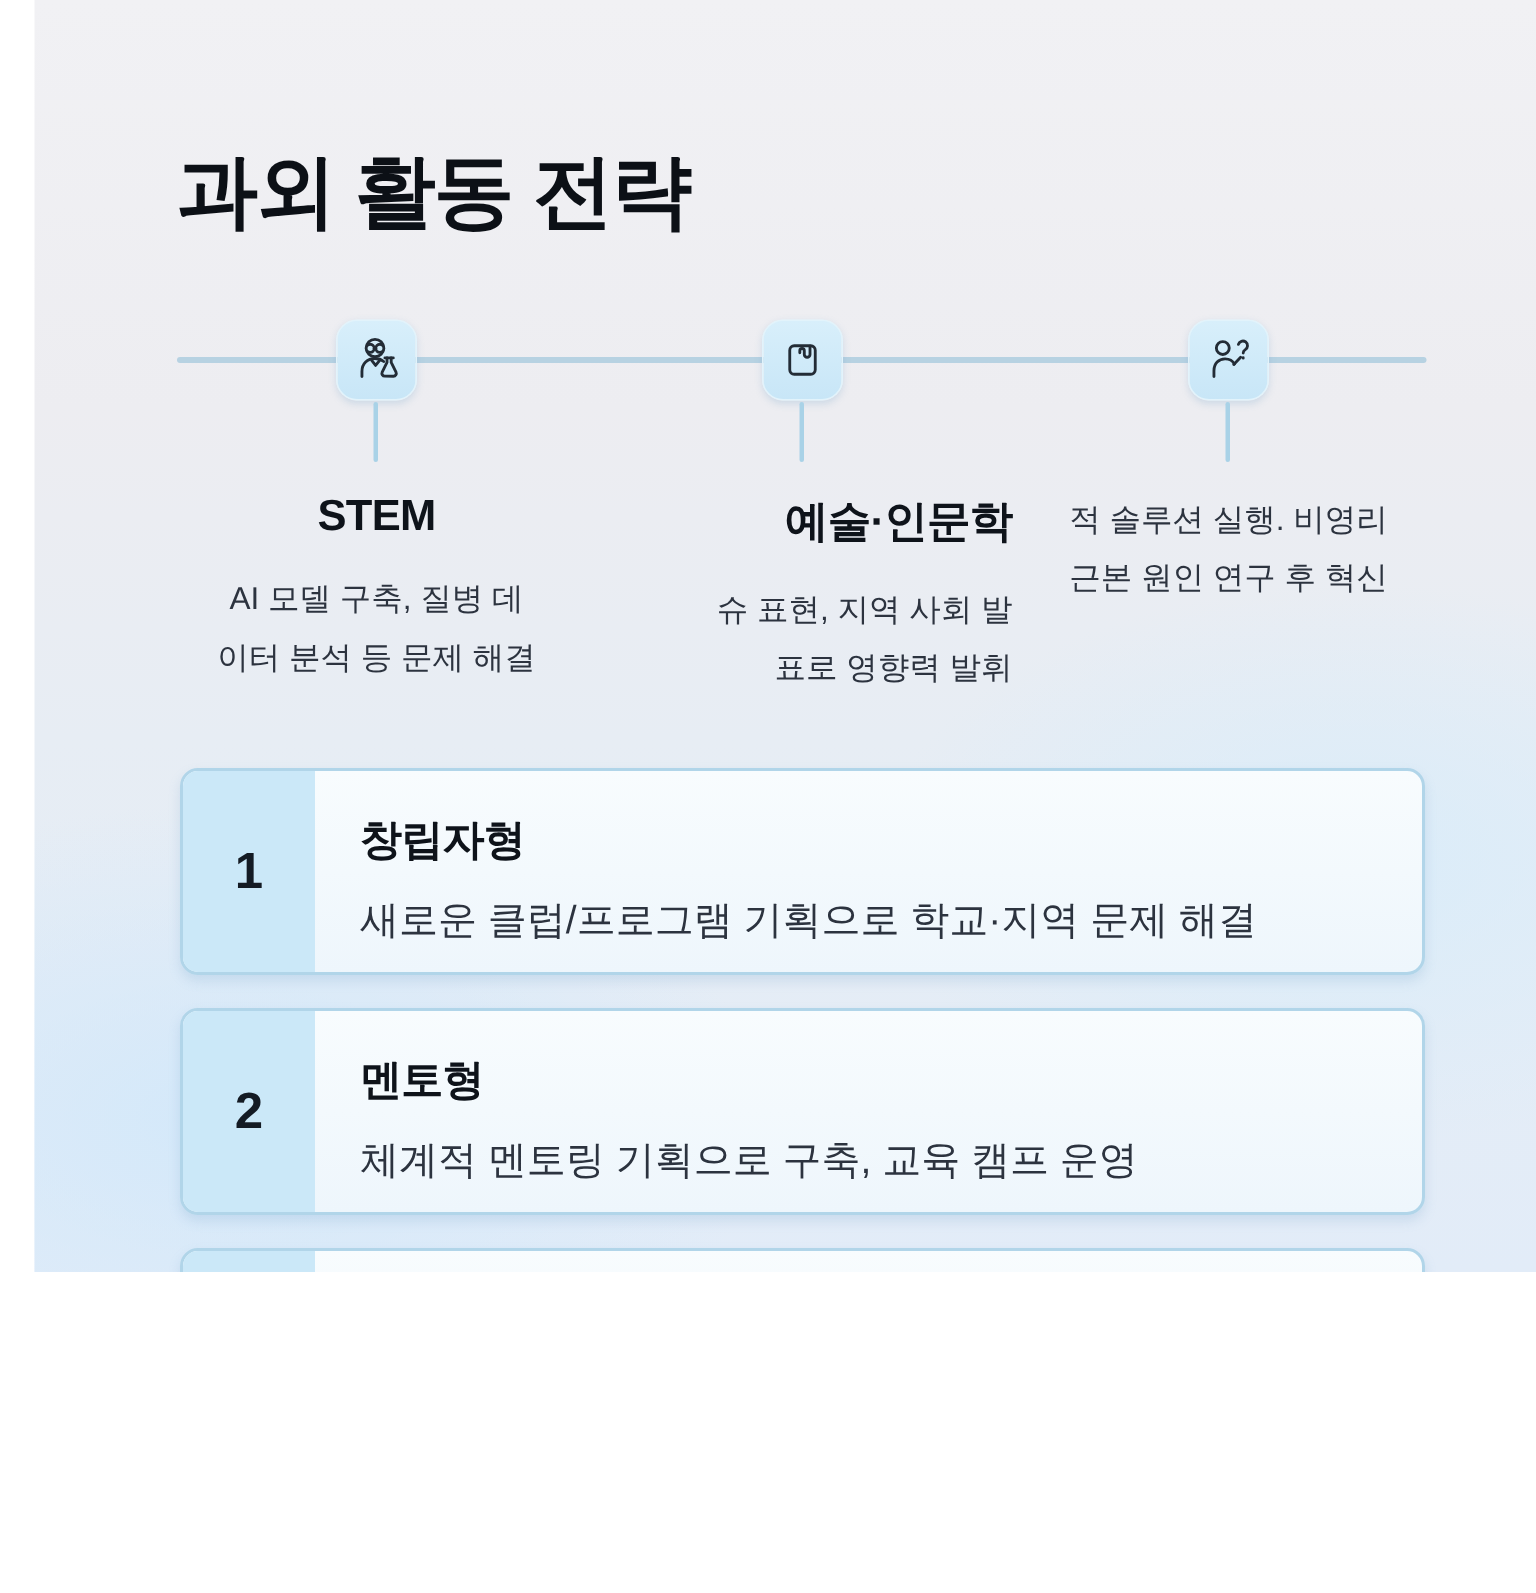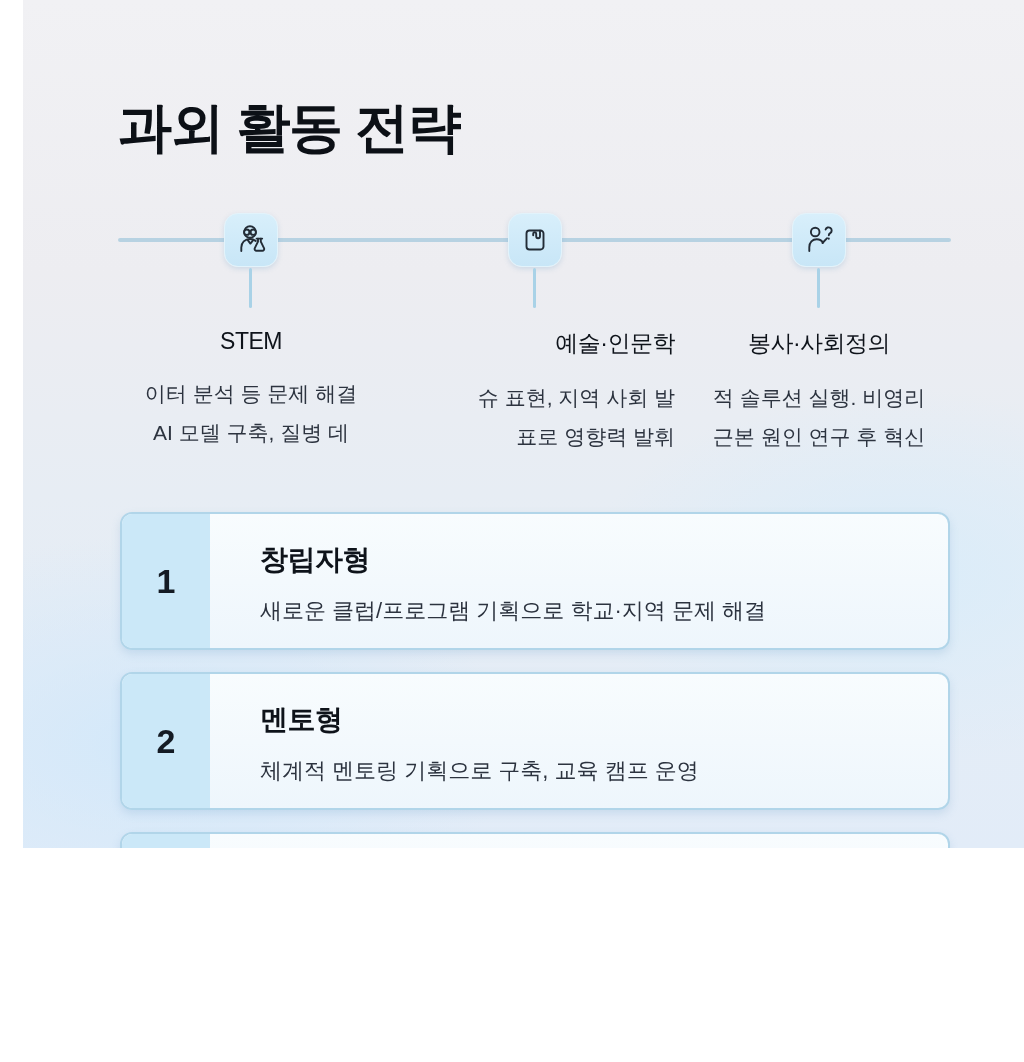--- a/index.html
+++ b/index.html
@@ -75,22 +75,22 @@
     display: flex;
   }
   .col {
     width: 280px;
     text-align: center;
   }
   .col-1 { margin-left: 88px; }
   .col-2 { margin-left: 4px; text-align: right; }
   .col-3 { margin-left: 4px; }
   .col-heading {
-    font-size: 23px;
-    font-weight: 400;
+    font-size: 29px;
+    font-weight: 700;
     letter-spacing: -0.5px;
     color: #0e131a;
     margin-bottom: 20px;
   }
   .col-line {
     font-size: 21px;
     line-height: 38.5px;
     color: #2c333f;
   }
   
@@ -114,32 +114,32 @@
     background: #cbe8f8;
     display: flex;
     align-items: center;
     justify-content: center;
     font-size: 34px;
     font-weight: 700;
     color: #141b24;
   }
   .card-content {
     flex: 1;
-    padding: 27px 38px 0 50px;
+    padding: 27px 38px 0 30px;
     border-radius: 18px;
   }
   .card-title {
     font-size: 28px;
     font-weight: 800;
     letter-spacing: -0.5px;
     color: #0e131a;
   }
   .card-desc {
     margin-top: 17px;
-    font-size: 22px;
+    font-size: 26px;
     color: #2c333f;
   }
 </style>
 </head>
 <body>
 
 <div class="page">
 
   <h1 class="page-title">과외 활동 전략</h1>
 
@@ -178,30 +178,29 @@
     </span>
   </div>
 
   <div class="connector connector-1"></div>
   <div class="connector connector-2"></div>
   <div class="connector connector-3"></div>
 
   <div class="columns">
     <div class="col col-1">
       <div class="col-heading">STEM</div>
+      <div class="col-line">AI 모델 구축, 질병 데</div>
       <div class="col-line">이터 분석 등 문제 해결</div>
-      <div class="col-line">AI 모델 구축, 질병 데</div>
     </div>
     <div class="col col-2">
       <div class="col-heading">예술·인문학</div>
       <div class="col-line">슈 표현, 지역 사회 발</div>
       <div class="col-line">표로 영향력 발휘</div>
     </div>
     <div class="col col-3">
-      <div class="col-heading">봉사·사회정의</div>
       <div class="col-line">적 솔루션 실행. 비영리</div>
       <div class="col-line">근본 원인 연구 후 혁신</div>
     </div>
   </div>
 
   <div class="card card-1">
     <div class="card-number">1</div>
     <div class="card-content">
       <div class="card-title">창립자형</div>
       <div class="card-desc">새로운 클럽/프로그램 기획으로 학교·지역 문제 해결</div>

